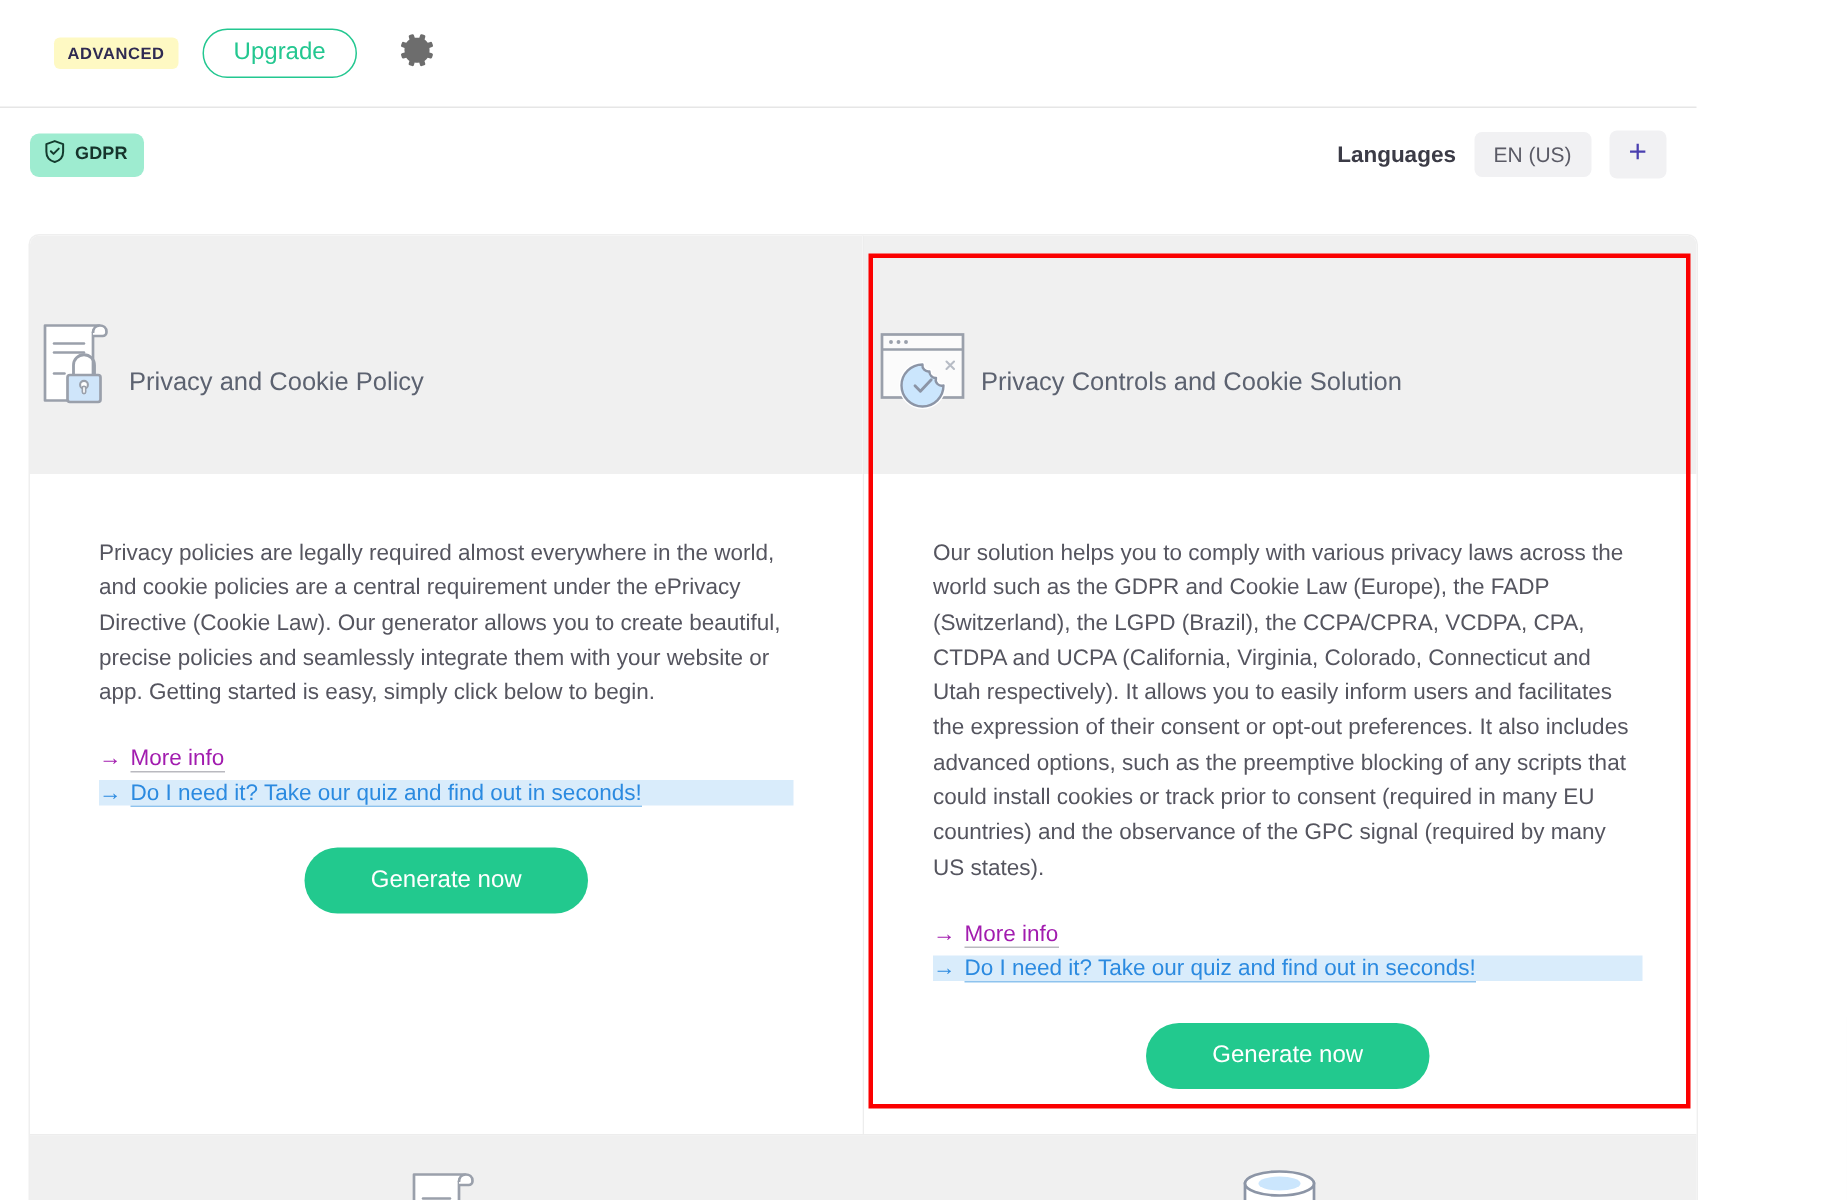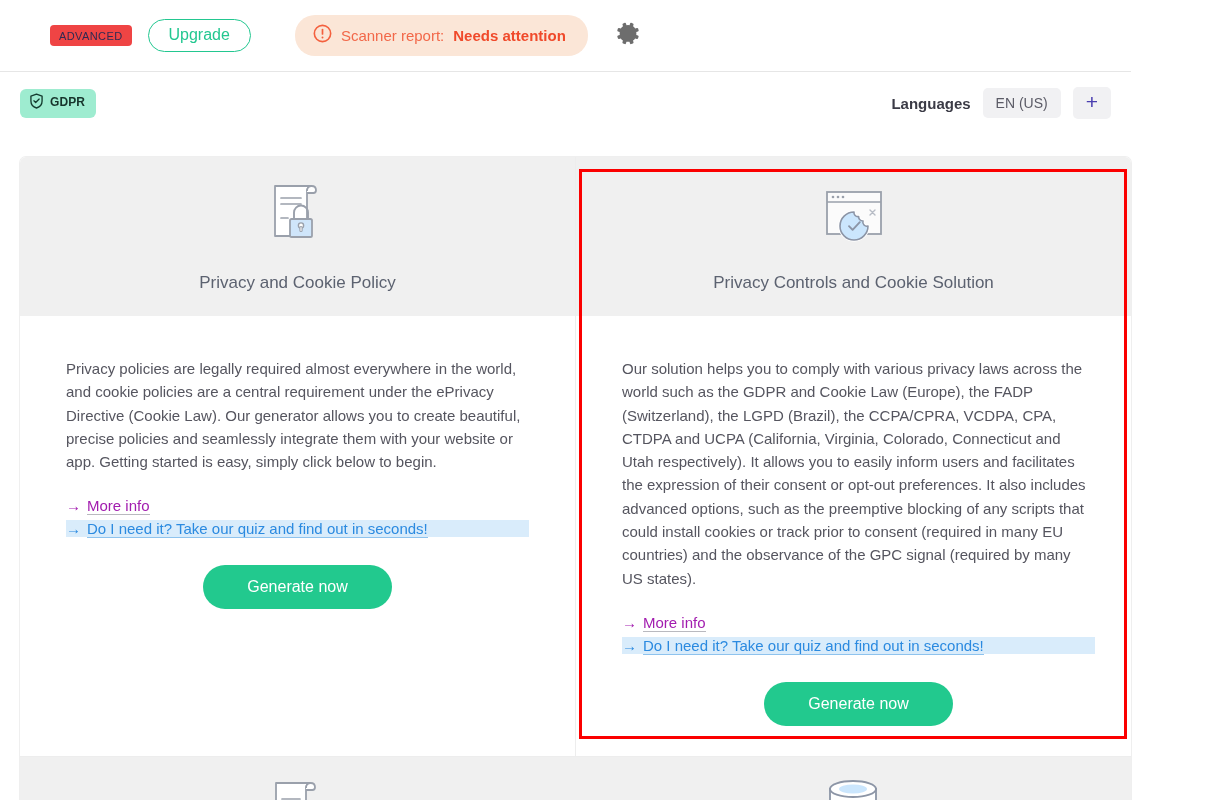--- a/index.html
+++ b/index.html
@@ -21,25 +21,25 @@
     width: 1131px;
   }
   .site-title {
     font-size: 25px;
     color: #4a4a4a;
     font-weight: 400;
     letter-spacing: -0.2px;
     white-space: nowrap;
   }
   .badge-advanced {
-    margin-left: 28px;
-    background: #ef4444;
+    margin-left: 14px;
+    background: #fef9c3;
     color: #2f2a52;
     font-size: 11px;
-    font-weight: normal;
+    font-weight: bold;
     letter-spacing: 0.4px;
     padding: 5px 9px 4px;
     border-radius: 4px;
   }
   .btn-upgrade {
     margin-left: 16px;
     border: 1px solid #23c790;
     color: #23c790;
     background: #fff;
     border-radius: 18px;
@@ -123,21 +123,21 @@
   .row { display: flex; }
   .card {
     width: 555.5px;
     position: relative;
     background: #fff;
   }
   .card-head {
     background: #f0f0f0;
     height: 159px;
     display: flex;
-    flex-direction: column;
+    flex-direction: row;
     align-items: center;
     justify-content: flex-start;
     padding-top: 18px;
   }
   .card-icon { height: 80px; display: flex; align-items: center; justify-content: center; }
   .card-title {
     margin-top: 18px;
     font-size: 17px;
     color: #5c6270;
     font-weight: normal;
@@ -203,31 +203,20 @@
 </style>
 </head>
 <body>
 
 <div class="topbar">
 
   <div class="badge-advanced">ADVANCED</div>
 
   <button class="btn-upgrade">Upgrade</button>
 
-  <div class="scanner-pill">
-    <span class="icon-alert">
-      <svg width="19" height="19" viewBox="0 0 20 20">
-        <circle cx="10" cy="10" r="8.6" fill="none" stroke="#f4603e" stroke-width="1.7"></circle>
-        <rect x="9.1" y="5" width="1.8" height="6.4" rx="0.9" fill="#f4603e"></rect>
-        <circle cx="10" cy="14.1" r="1.05" fill="#f4603e"></circle>
-      </svg>
-    </span>
-    <span class="lbl">Scanner report:</span>
-    <span class="val">Needs attention</span>
-  </div>
 
   <button class="gear-btn">
     <span>
       <svg width="26" height="26" viewBox="0 0 24 24" fill="#6d6d6d">
         <path d="M12 8.2a3.8 3.8 0 1 0 0 7.6 3.8 3.8 0 0 0 0-7.6zm0 5.9a2.1 2.1 0 1 1 0-4.2 2.1 2.1 0 0 1 0 4.2z"></path>
         <path d="M20.3 13.4l-1.6-.5c.07-.45.1-.92.1-1.4s-.03-.95-.1-1.4l1.6-.5a.9.9 0 0 0 .6-1.1l-.5-1.5a.9.9 0 0 0-1.1-.6l-1.6.45a8 8 0 0 0-1.95-1.95l.45-1.6a.9.9 0 0 0-.6-1.1l-1.5-.5a.9.9 0 0 0-1.1.6l-.5 1.6a8.3 8.3 0 0 0-2.8 0l-.5-1.6a.9.9 0 0 0-1.1-.6l-1.5.5a.9.9 0 0 0-.6 1.1l.45 1.6A8 8 0 0 0 4.45 6.85L2.85 6.4a.9.9 0 0 0-1.1.6l-.5 1.5a.9.9 0 0 0 .6 1.1l1.6.5c-.07.45-.1.92-.1 1.4s.3.95.1 1.4l-1.6.5a.9.9 0 0 0-.6 1.1l.5 1.5a.9.9 0 0 0 1.1.6l1.6-.45a8 8 0 0 0 1.95 1.95l-.45 1.6a.9.9 0 0 0 .6 1.1l1.5.5a.9.9 0 0 0 1.1-.6l.5-1.6a8.3 8.3 0 0 0 2.8 0l.5 1.6a.9.9 0 0 0 1.1.6l1.5-.5a.9.9 0 0 0 .6-1.1l-.45-1.6a8 8 0 0 0 1.95-1.95l1.6.45a.9.9 0 0 0 1.1-.6l.5-1.5a.9.9 0 0 0-.6-1.1z"></path>
       </svg>
     </span>
   </button>
 </div>

